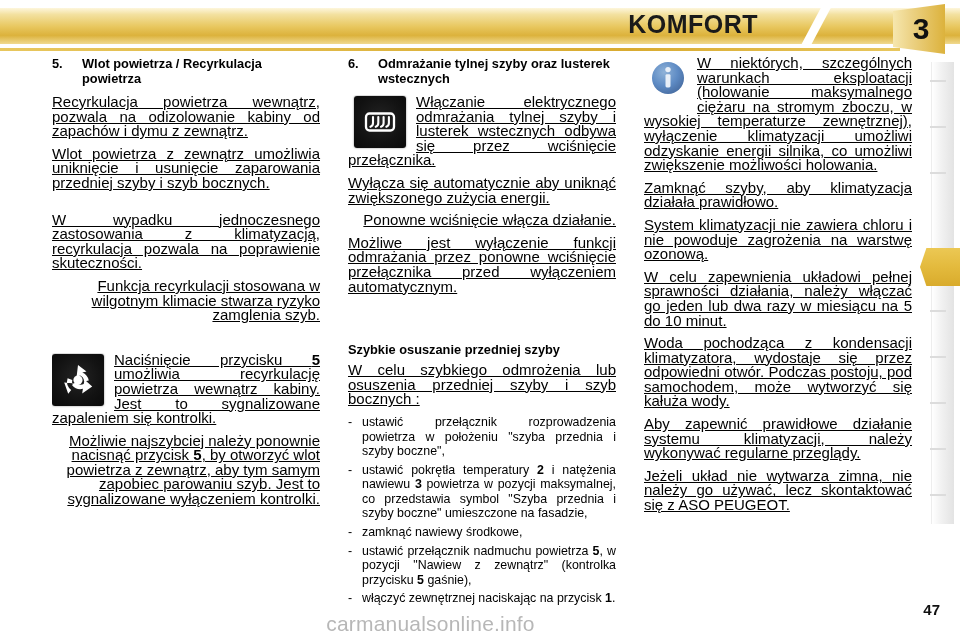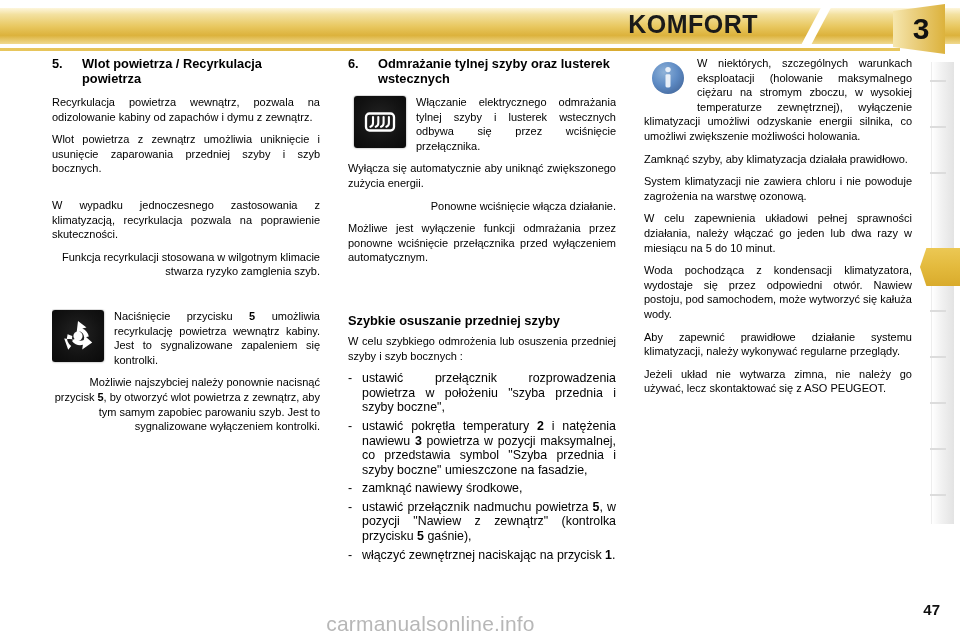--- a/index.html
+++ b/index.html
@@ -121,25 +121,26 @@
     top: 0;
     width: 268px;
   }
   .col-1 { left: 52px; }
   .col-2 { left: 348px; }
   .col-3 { left: 644px; }
 
   
   p {
     margin: 0 0 8px 0;
-    font-size: 11px;
+    font-size: 15px;
     line-height: 14.6px;
     text-align: justify;
     -webkit-hyphens: none;
     hyphens: none;
+    text-decoration: underline;
   }
   p.last { text-align: right; }
 
   .head-num {
     display: flex;
     margin: 0 0 9px 0;
     font-weight: bold;
     font-size: 12.8px;
     line-height: 15px;
   }
@@ -358,20 +359,20 @@
           <circle cx="20" cy="11.6" r="2.7" fill="#e8eff8"></circle>
           <rect x="17.5" y="16.2" width="5" height="13.2" rx="1.4" fill="#e8eff8"></rect>
         </svg>
       </div>
       <p>W niektórych, szczególnych warunkach eksploatacji (holowanie maksymalnego ciężaru na stromym zboczu, w wysokiej temperaturze zewnętrznej), wyłączenie klimatyzacji umożliwi odzyskanie energii silnika, co umożliwi zwiększenie możliwości holowania.</p>
     </div>
 
     <p>Zamknąć szyby, aby klimatyzacja działała prawidłowo.</p>
     <p>System klimatyzacji nie zawiera chloru i nie powoduje zagrożenia na warstwę ozonową.</p>
     <p>W celu zapewnienia układowi pełnej sprawności działania, należy włączać go jeden lub dwa razy w miesiącu na 5 do 10 minut.</p>
-    <p>Woda pochodząca z kondensacji klimatyzatora, wydostaje się przez odpowiedni otwór. Nawiew postoju, pod samochodem, może wytworzyć się kałuża wody.</p>
+    <p>Woda pochodząca z kondensacji klimatyzatora, wydostaje się przez odpowiedni otwór. Podczas postoju, pod samochodem, może wytworzyć się kałuża wody.</p>
     <p>Aby zapewnić prawidłowe działanie systemu klimatyzacji, należy wykonywać regularne przeglądy.</p>
     <p>Jeżeli układ nie wytwarza zimna, nie należy go używać, lecz skontaktować się z ASO PEUGEOT.</p>
   </div>
 </div>
 
 <div class="page-number">47</div>
 <div class="watermark">carmanualsonline.info</div>
 
 </body></html>

